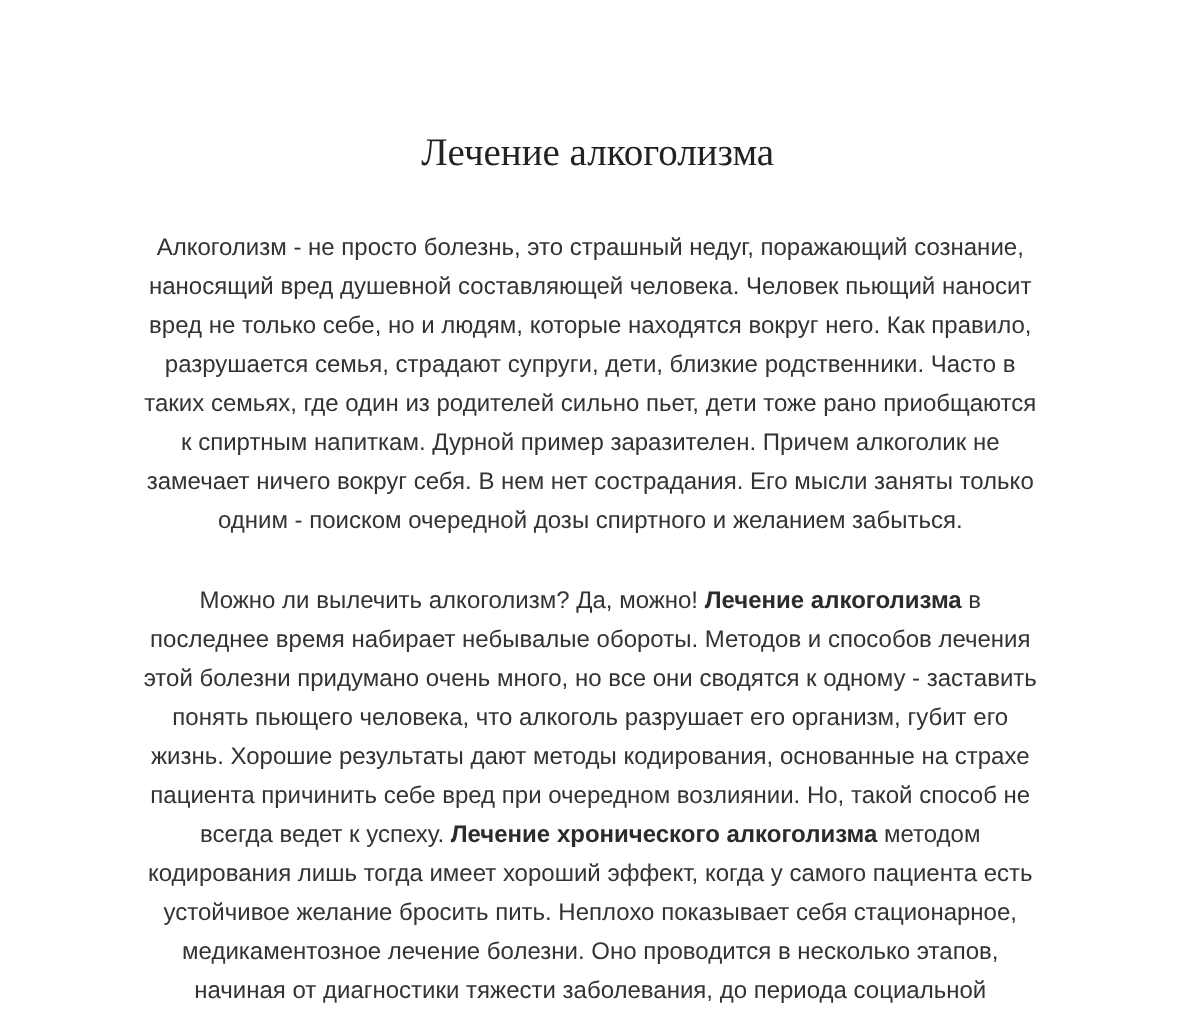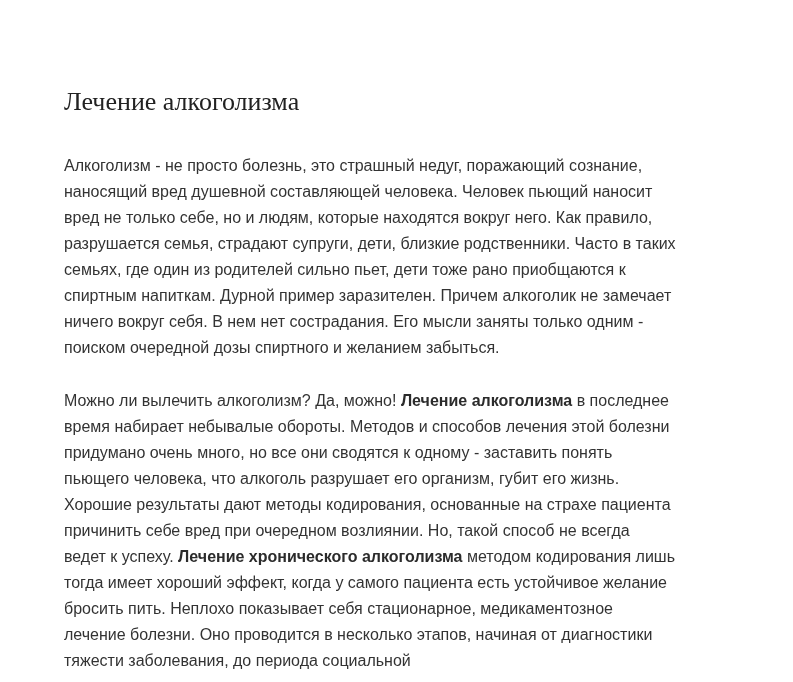--- a/index.html
+++ b/index.html
@@ -5,23 +5,24 @@
   html, body {
     margin: 0;
     padding: 0;
     background: #ffffff;
     width: 793px;
     height: 682px;
     overflow: hidden;
   }
   .doc {
     box-sizing: border-box;
-    padding: 86px 90px 0 64px;
+    padding: 86px 90px 0 94px;
     color: #333333;
     font-family: "Liberation Sans", sans-serif;
+    text-align: center;
   }
   .doc h1 {
     font-family: "Liberation Serif", serif;
     font-weight: 400;
     font-size: 26px;
     line-height: 1.2;
     color: #222222;
     margin: 0 0 36px 0;
   }
   .doc p {

